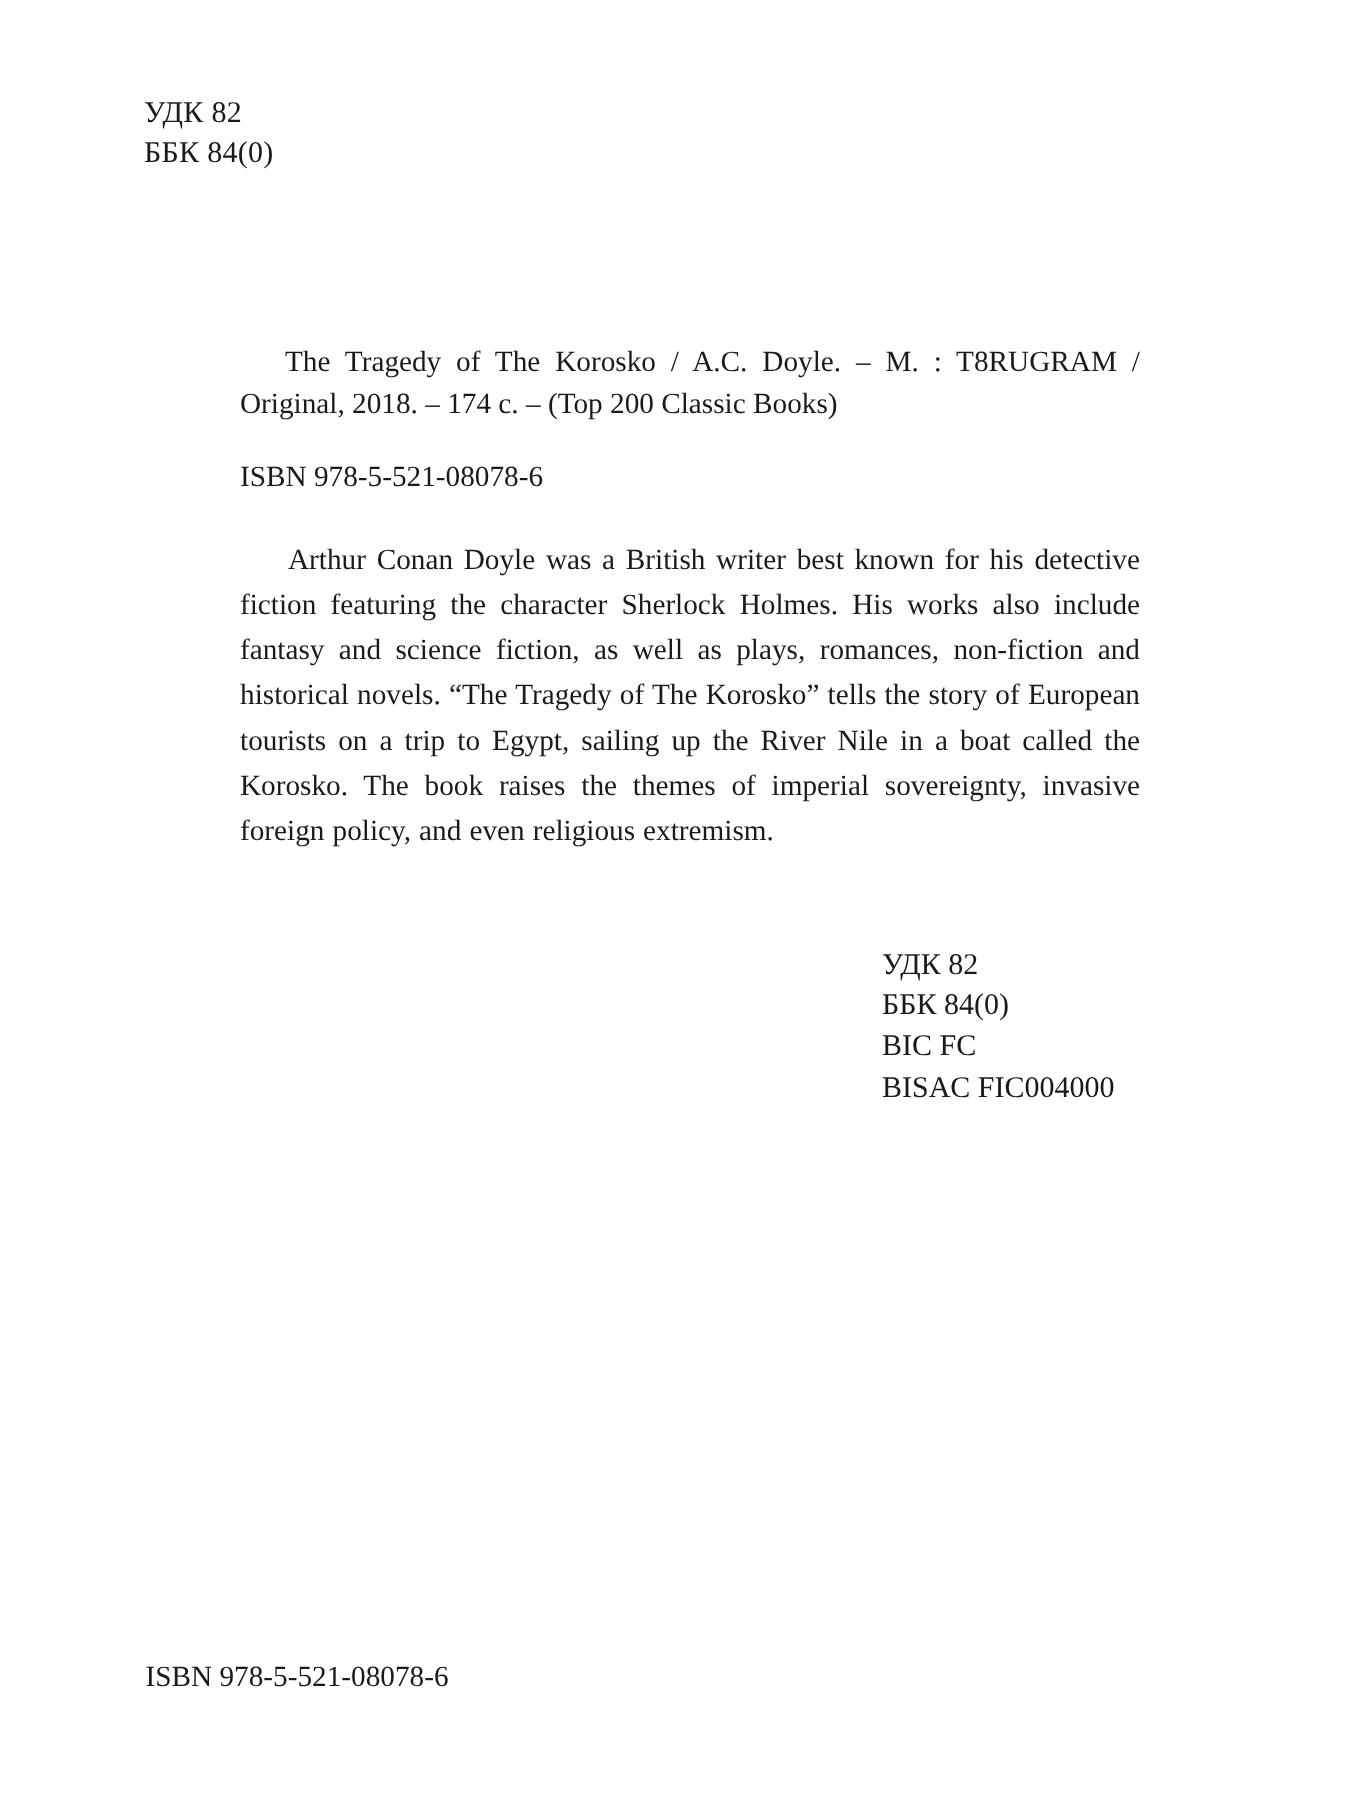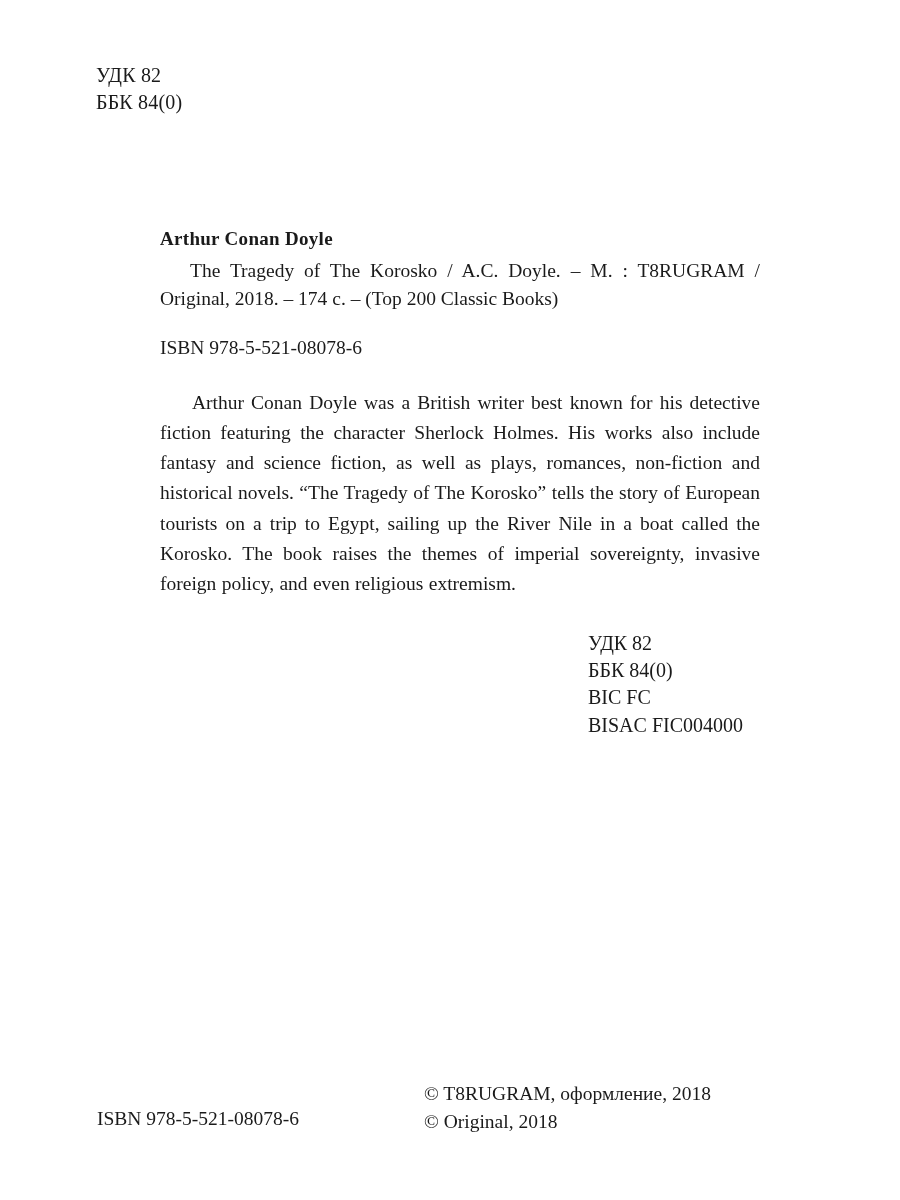--- a/index.html
+++ b/index.html
@@ -100,33 +100,28 @@
 <body>
 
 <div class="page">
 
   <div class="top-codes">
     <div>УДК 82</div>
     <div>ББК 84(0)</div>
   </div>
 
   <div class="main-block">
-    <p class="author-name">Arthur Conan Doyle</p>
     <p class="biblio">The Tragedy of The Korosko / A.C. Doyle. – M. : T8RUGRAM / Original, 2018. – 174 c. – (Top 200 Classic Books)</p>
     <p class="isbn-line">ISBN 978-5-521-08078-6</p>
     <p class="annotation">Arthur Conan Doyle was a British writer best known for his detective fiction featuring the character Sherlock Holmes. His works also include fantasy and science fiction, as well as plays, romances, non-fiction and historical novels. “The Tragedy of The Korosko” tells the story of European tourists on a trip to Egypt, sailing up the River Nile in a boat called the Korosko. The book raises the themes of imperial sovereignty, invasive foreign policy, and even religious extremism.</p>
   </div>
 
   <div class="right-codes">
     <div>УДК 82</div>
     <div>ББК 84(0)</div>
     <div>BIC FC</div>
     <div>BISAC FIC004000</div>
   </div>
 
   <div class="footer-left">ISBN 978-5-521-08078-6</div>
 
-  <div class="footer-right">
-    <div>© T8RUGRAM, оформление, 2018</div>
-    <div>© Original, 2018</div>
-  </div>
 
 </div>
 
 </body></html>

